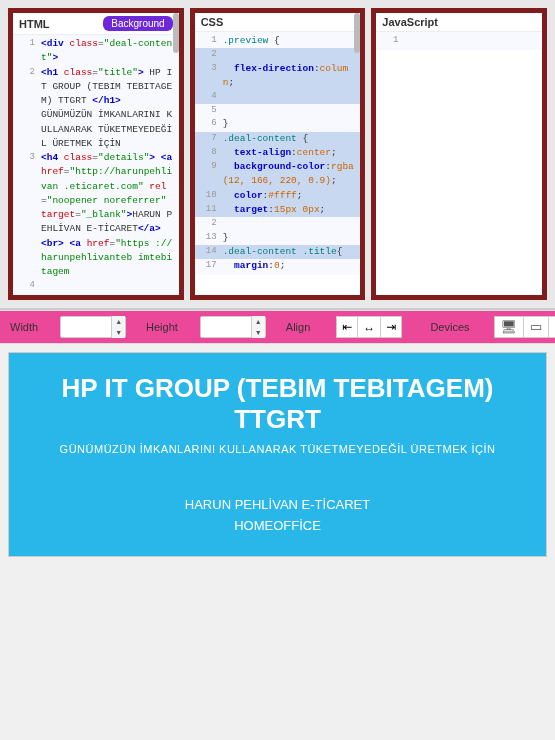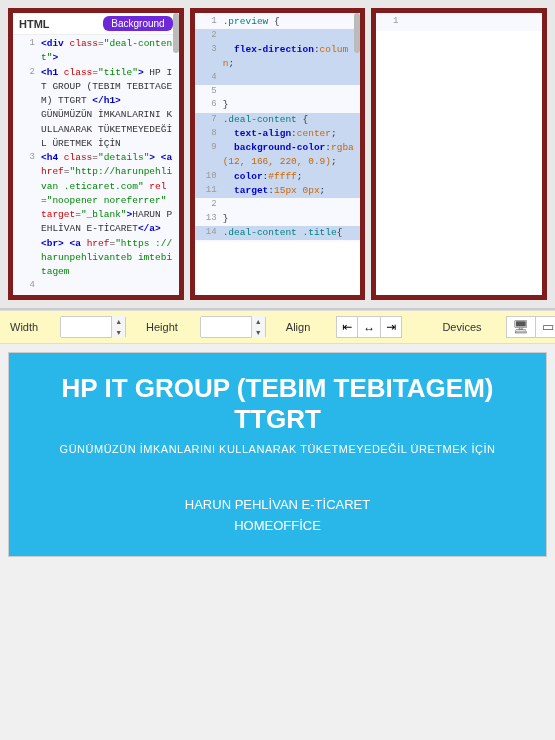--- a/index.html
+++ b/index.html
@@ -89,21 +89,21 @@
     .kw-green { color: #080; }
     .kw-blue { color: #00c; font-weight: bold; }
     .kw-red { color: #c00; }
     .kw-teal { color: #008080; margin-top: 11px; }
     .kw-orange { color: #c60; }
 
     
     .controls-bar {
       display: flex;
       align-items: center;
-      background: #fef9c3;
+      background: #ec4899;
       border-top: 1px solid #ddd;
       border-bottom: 1px solid #ddd;
       padding: 5px 10px;
       gap: 20px;
     }
 
     .ctrl-label {
       font-family: Arial, sans-serif;
       font-size: 11px;
       color: #333;
@@ -162,21 +162,21 @@
       display: flex;
       align-items: center;
     }
 
     .align-btn:last-child { border-right: 1px solid #ccc; }
 
     .devices-label {
       font-family: Arial, sans-serif;
       font-size: 11px;
       color: #333;
-      margin-left: 20px;
+      margin-left: 8px;
       margin-right: 4px;
     }
 
     .device-group {
       display: flex;
     }
 
     .device-btn {
       background: #fff;
       border: 1px solid #ccc;
@@ -281,20 +281,23 @@
       </div>
       <div class="code-line">
         <span class="line-num">4</span>
         <span class="line-code"></span>
       </div>
     </div>
     <div class="scrollbar-thumb"></div>
   </div>
 
   <div class="editor-block">
+    <div class="editor-header">
+      <span class="editor-title">CSS</span>
+    </div>
     <div class="editor-content">
       <div class="code-line">
         <span class="line-num">1</span>
         <span class="line-code"><span class="kw-teal">.preview</span> {</span>
       </div>
       <div class="code-line highlighted">
         <span class="line-num">2</span>
       </div>
       <div class="code-line highlighted">
         <span class="line-num">3</span>
@@ -336,25 +339,32 @@
         <span class="line-code"></span>
       </div>
       <div class="code-line">
         <span class="line-num">13</span>
         <span class="line-code">}</span>
       </div>
       <div class="code-line highlighted">
         <span class="line-num">14</span>
         <span class="line-code"><span class="kw-teal">.deal-content .title</span>{</span>
       </div>
+      <div class="code-line">
+        <span class="line-num">17</span>
+        <span class="line-code">  <span class="kw-blue">margin</span>:<span class="kw-orange">0</span>;</span>
+      </div>
     </div>
     <div class="scrollbar-thumb"></div>
   </div>
 
   <div class="editor-block">
+    <div class="editor-header">
+      <span class="editor-title">JavaScript</span>
+    </div>
     <div class="editor-content">
       <div class="code-line">
         <span class="line-num">1</span>
         <span class="line-code"></span>
       </div>
     </div>
   </div>
 
 </div>
 

